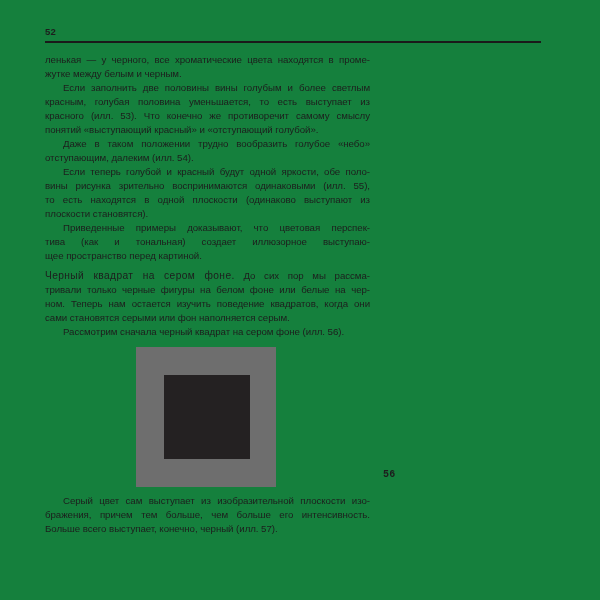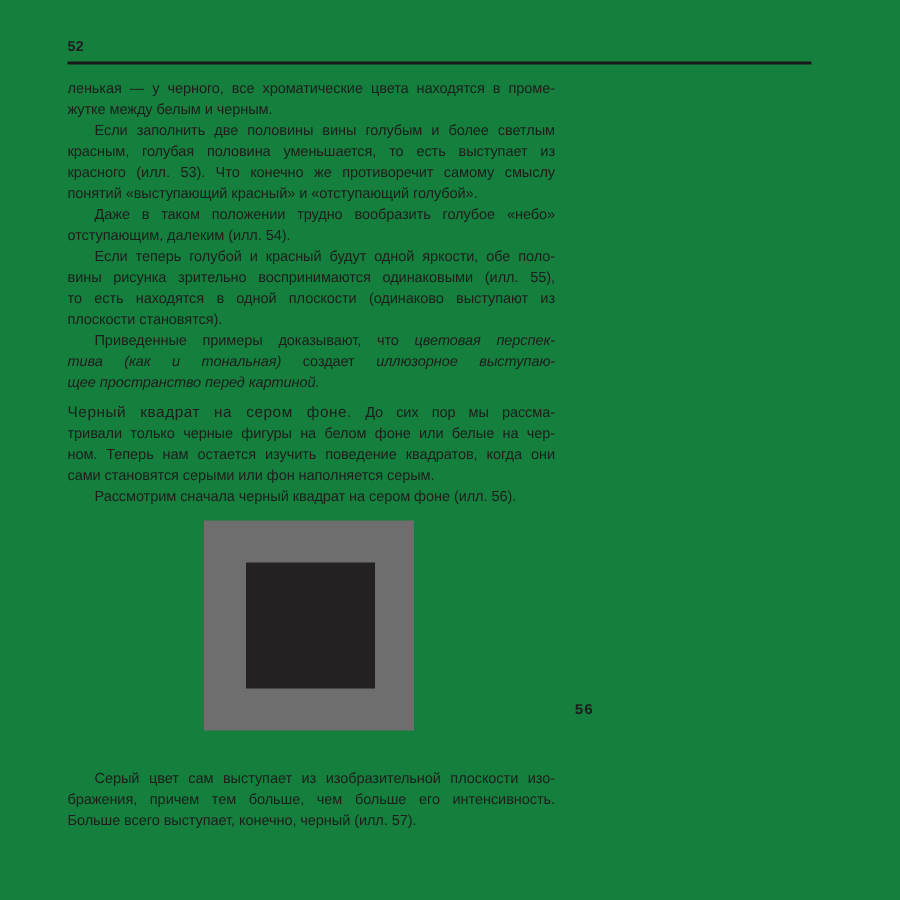--- a/index.html
+++ b/index.html
@@ -22,26 +22,26 @@
 
   
   .content {
     position:absolute; left:45px; top:53px; width:325px;
     font-size:9.7px; line-height:14px; letter-spacing:-0.05px;
   }
   .para { margin:0; }
   .line { text-align:justify; text-align-last:justify; }
   .line.last { text-align:left; text-align-last:left; }
   .indent { text-indent:18px; }
-  .italic { font-style:italic; }
+  .italic { }
   .run-head { font-weight:normal; font-size:10.2px; letter-spacing:0.4px;margin-top:21px; }
   .mt-heading { margin-top:6px; }
 
   
-  .figure { position:relative; margin-top:8px; margin-bottom:26px; width:325px; height:140px;font-family:Liberation Mono, monospace; }
+  .figure { position:relative; margin-top:8px; margin-bottom:7px; width:325px; height:140px;font-family:Liberation Mono, monospace; }
   .gray-square { position:absolute; left:91px; top:0; width:140px; height:140px; background:#6e6e6e; }
   .black-square { position:absolute; left:28px; top:28px; width:86px; height:84px; background:#242122; }
   .fig-label { position:absolute; left:338px; top:121px; font-weight:bold; font-size:10px; letter-spacing:0.3px; }
 </style>
 </head>
 <body>
 
 <div class="page">
 
   <div class="header">

